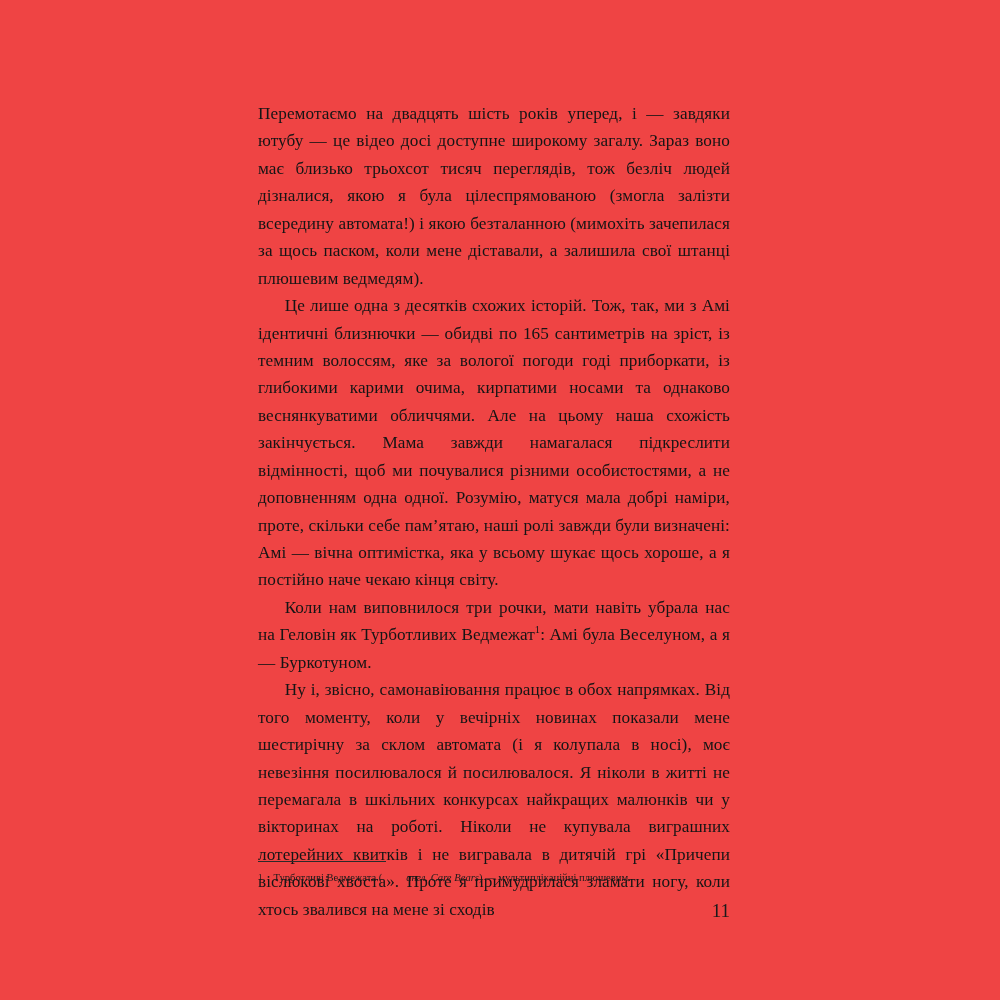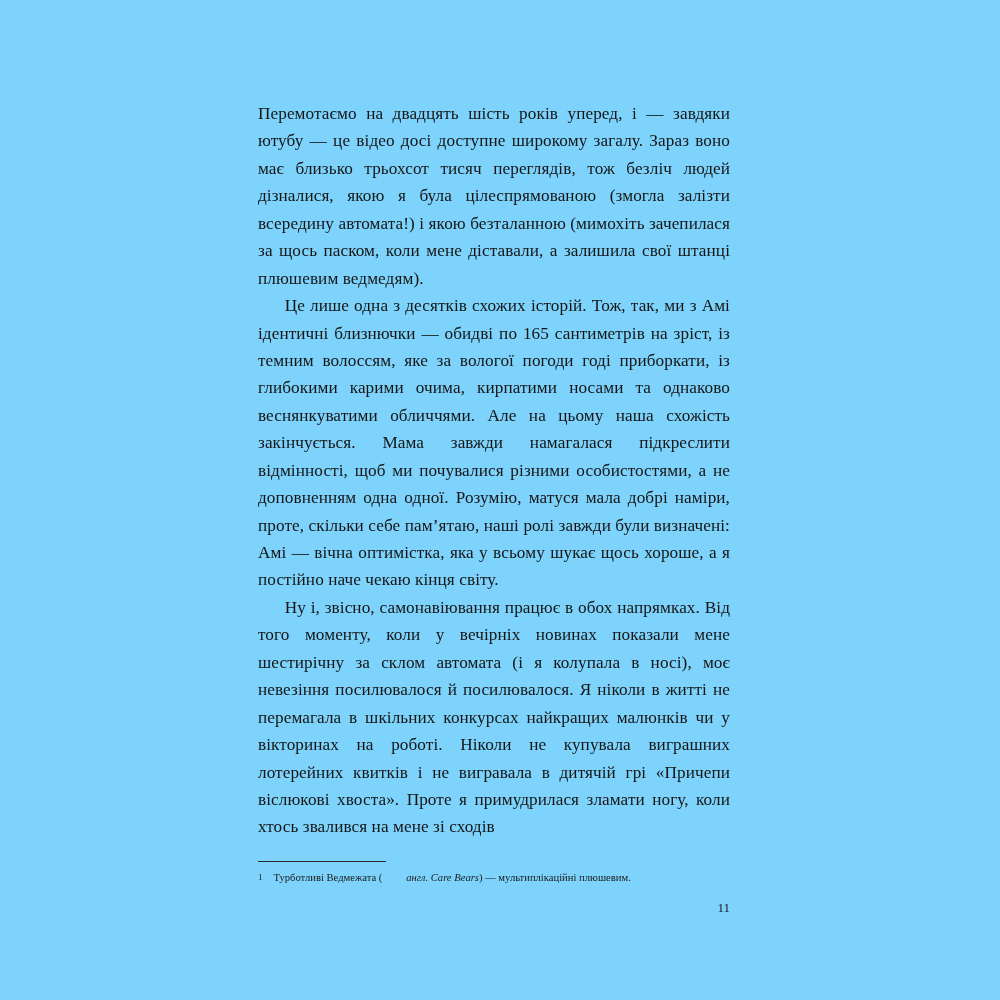--- a/index.html
+++ b/index.html
@@ -14,21 +14,21 @@
     color: #1a1a1a;
     position: relative;
     overflow: hidden;
   }
   .page {
     position: absolute;
     left: 0;
     top: 0;
     width: 1000px;
     height: 1000px;
-    background: #7dd3fc;
+    background: #ef4444;
   }
   .text-column {
     position: absolute;
     left: 258px;
     top: 100px;
     width: 472px;
   }
   .para {
     margin: 0;
     font-size: 17.2px;
@@ -73,37 +73,38 @@
   .footnote-text i {
     font-style: italic;
     margin-left: 24px;
   }
   .page-number {
     position: absolute;
     left: 700px;
     top: 900px;
     width: 30px;
     text-align: right;
-    font-size: 13px;
+    font-size: 19px;
     color: #1a1a1a;
   }
   sup.fn-ref {
     font-size: 0.62em;
     vertical-align: super;
     line-height: 0;
   }
 </style>
 </head>
 <body>
 
 <div class="page">
 
   <div class="text-column">
     <p class="para">Перемотаємо на двадцять шість років уперед, і — завдяки ютубу — це відео досі доступне широкому загалу. Зараз воно має близько трьохсот тисяч переглядів, тож безліч людей дізналися, якою я була цілеспрямованою (змогла залізти всередину автомата!) і якою безталанною (мимохіть зачепилася за щось паском, коли мене дістава­ли, а залишила свої штанці плюшевим ведмедям).</p>
     <p class="para">Це лише одна з десятків схожих історій. Тож, так, ми з Амі ідентичні близнючки — обидві по 165 сантиметрів на зріст, із темним волоссям, яке за вологої погоди годі приборкати, із глибокими карими очима, кирпатими носами та однаково веснянкуватими обличчями. Але на цьому наша схожість закінчується. Мама завжди нама­галася підкреслити відмінності, щоб ми почувалися різ­ними особистостями, а не доповненням одна одної. Ро­зумію, матуся мала добрі наміри, проте, скільки себе пам’ятаю, наші ролі завжди були визначені: Амі — вічна оптимістка, яка у всьому шукає щось хороше, а я постій­но наче чекаю кінця світу.</p>
+    <p class="para"><span>Коли нам виповнилося три рочки, мати навіть убрала нас на Геловін як Турботливих Ведмежат</span><sup class="fn-ref">1</sup><span>: Амі була Веселуном, а я — Буркотуном.</span></p>
     <p class="para">Ну і, звісно, самонавіювання працює в обох напрямках. Від того моменту, коли у вечірніх новинах показали мене шестирічну за склом автомата (і я колупала в носі), моє невезіння посилювалося й посилювалося. Я ніколи в житті не перемагала в шкільних конкурсах найкращих малюнків чи у вікторинах на роботі. Ніколи не купувала виграшних лотерейних квитків і не вигравала в дитячій грі «Причепи віслюкові хвоста». Проте я примудрила­ся зламати ногу, коли хтось звалився на мене зі сходів</p>
   </div>
 
   <div class="footnote-area">
     <div class="footnote-rule"></div>
     <div class="footnote">
       <span class="footnote-marker">1</span>
       <span class="footnote-text"><span>Турботливі Ведмежата (</span><i>англ. Care Bears</i><span>) — мультиплікаційні плюшевим.</span></span>
     </div>
   </div>

